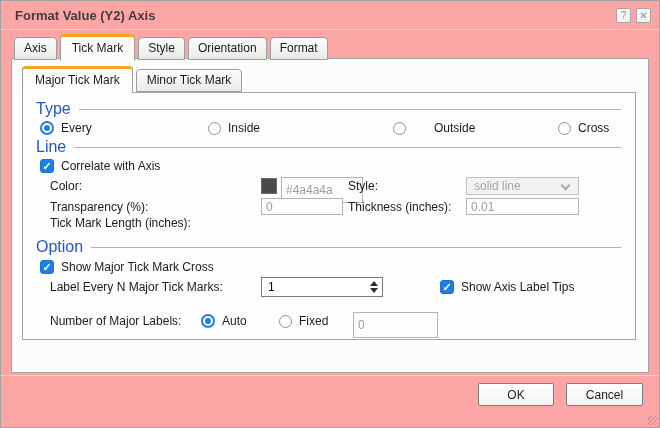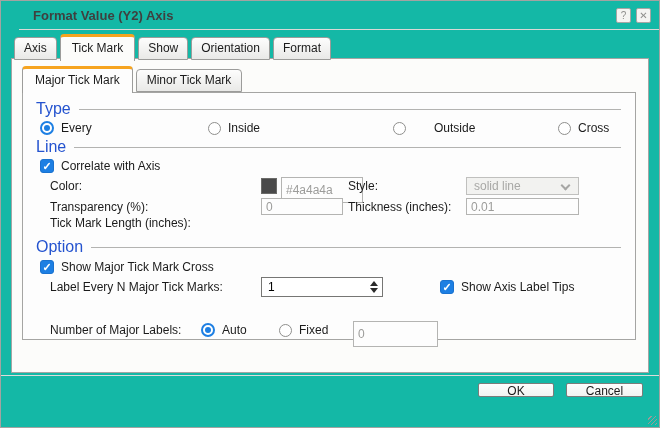--- a/index.html
+++ b/index.html
@@ -1,17 +1,17 @@
 <!DOCTYPE html>
 <html><head>
 <meta charset="utf-8">
 <style>
   html,body{margin:0;padding:0;background:#fff;}
   *{box-sizing:border-box;font-family:"Liberation Sans",sans-serif;}
-  .dialog{position:relative;width:660px;height:428px;background:#14b8a6;border:1px solid #a3a3a1;overflow:hidden;padding-left:18px;}
+  .dialog{position:relative;width:660px;height:428px;background:#fca5a5;border:1px solid #a3a3a1;overflow:hidden;}
 
   
   .titlebar{height:29px;display:flex;align-items:center;padding:0 8px 0 14px;border-bottom:1px solid #d9d9d6;}
   .title{font-size:13px;font-weight:bold;color:#3f3f3f;flex:1;}
   .tbtn{width:15px;height:15px;border:1px solid #a6a6a4;border-radius:2px;background:#f4f4f2;
         color:#8f8f8d;font-size:10px;line-height:13px;text-align:center;margin-left:5px;cursor:default;}
 
   
   .tabs-row{position:absolute;left:13px;top:33px;display:flex;align-items:flex-end;z-index:5;}
   .tab{font-size:12px;color:#1b1b1b;background:linear-gradient(#fdfdfd,#e9e9e7);
@@ -59,42 +59,42 @@
       border-bottom:2px solid #a6a6a4;transform:rotate(-45deg);}
   .spinbox{position:absolute;height:20px;border:1px solid #767674;background:#fff;}
   .spinbox input{position:absolute;left:0;top:0;width:100%;height:100%;border:none;background:transparent;
       font-size:12px;color:#000;padding:0 18px 0 6px;outline:none;}
   .spins{position:absolute;right:4px;top:3px;bottom:3px;display:flex;flex-direction:column;justify-content:space-between;}
   .tri-up{width:0;height:0;border-left:4px solid transparent;border-right:4px solid transparent;border-bottom:5px solid #2b2b2b;}
   .tri-down{width:0;height:0;border-left:4px solid transparent;border-right:4px solid transparent;border-top:5px solid #2b2b2b;}
 
   
   .footer-sep{position:absolute;left:0;right:0;top:374px;border-top:1px solid #dcdcda;}
-  .btn{position:absolute;top:382px;height:14px;background:linear-gradient(#fefefe,#f3f3f1);
+  .btn{position:absolute;top:382px;height:23px;background:linear-gradient(#fefefe,#f3f3f1);
       border:1px solid #7c7c7a;border-radius:2px;font-size:12px;color:#1b1b1b;padding:0;}
   .btn.ok{left:477px;width:76px;}
   .btn.cancel{left:565px;width:77px;}
   .grip{position:absolute;right:2px;bottom:2px;width:9px;height:9px;
       background:repeating-linear-gradient(135deg,transparent 0 2px,#9a9a98 2px 3px);}
 </style>
 </head>
 <body>
 
 <div class="dialog">
 
   <div class="titlebar">
     <div class="title">Format Value (Y2) Axis</div>
     <div class="tbtn"><span>?</span></div>
     <div class="tbtn"><span>✕</span></div>
   </div>
 
   <div class="tabs-row">
     <div class="tab">Axis</div>
     <div class="tab active">Tick Mark</div>
-    <div class="tab">Show</div>
+    <div class="tab">Style</div>
     <div class="tab">Orientation</div>
     <div class="tab">Format</div>
   </div>
 
   <div class="main-panel">
 
     <div class="subtabs-row">
       <div class="subtab active">Major Tick Mark</div>
       <div class="subtab">Minor Tick Mark</div>
     </div>
@@ -171,21 +171,21 @@
           <span class="spins">
             <span class="tri-up"></span>
             <span class="tri-down"></span>
           </span>
         </div>
         <div class="ritem" style="left:417px;top:1px;">
           <span class="cb">✓</span>
           <span class="txt">Show Axis Label Tips</span>
         </div>
       </div>
-      <div class="row" style="top:228px;">
+      <div class="row" style="top:219px;">
         <span class="lbl" style="left:27px;">Number of Major Labels:</span>
         <div class="ritem" style="left:178px;">
           <span class="radio sel"></span>
           <span class="txt">Auto</span>
         </div>
         <div class="ritem" style="left:256px;">
           <span class="radio"></span>
           <span class="txt">Fixed</span>
         </div>
         <input class="tinput" style="left: 330px; width: 85px;" disabled="" value="0">

